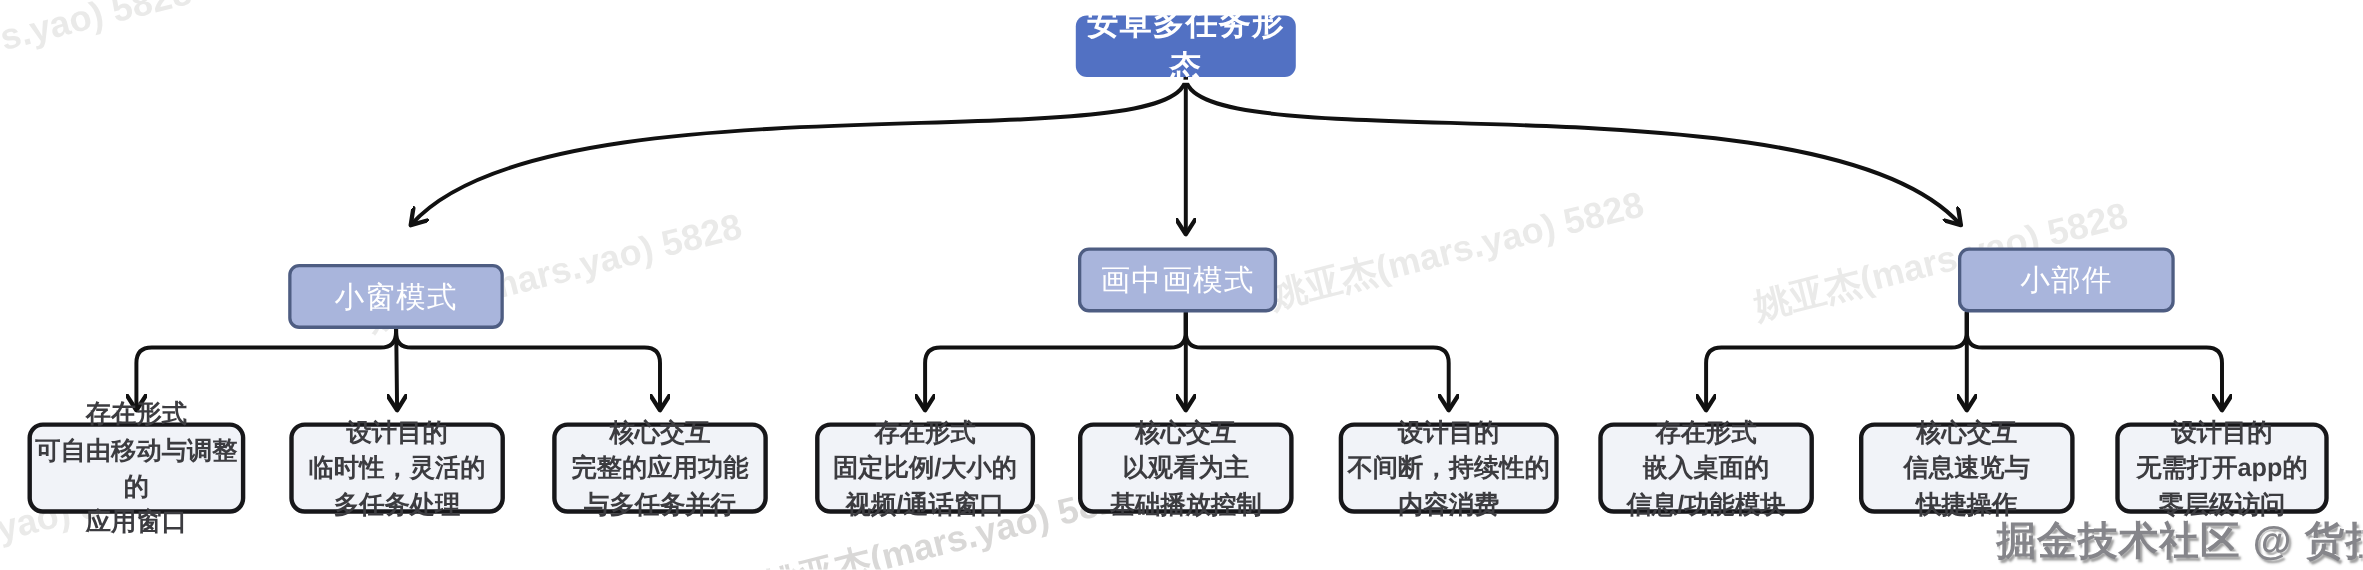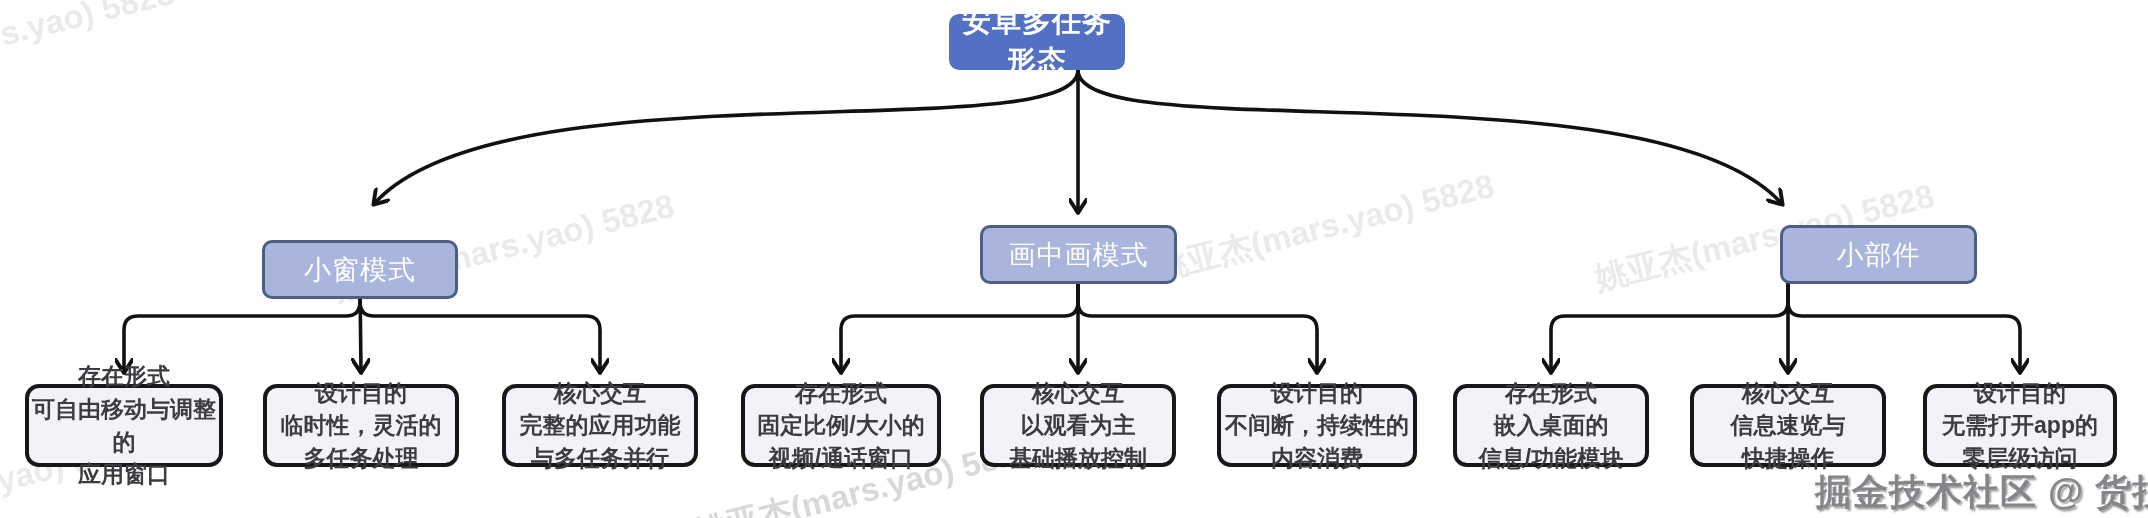--- a/index.html
+++ b/index.html
@@ -72,28 +72,28 @@
     </g>
   </svg>
 
   <span class="wm" style="left:-170px;top:55px;">姚亚杰(mars.yao) 5828</span>
   <span class="wm" style="left:330px;top:268px;">姚亚杰(mars.yao) 5828</span>
   <span class="wm" style="left:1150px;top:248px;">姚亚杰(mars.yao) 5828</span>
   <span class="wm" style="left:1590px;top:258px;">姚亚杰(mars.yao) 5828</span>
   <span class="wm darker" style="left:690px;top:512px;">姚亚杰(mars.yao) 5828</span>
   <span class="wm" style="left:-200px;top:508px;">姚亚杰(mars.yao) 5828</span>
 
-  <div class="node root-node" style="left:949px;top:14px;width:176px;height:56px;">
+  <div class="node root-node" style="left:978px;top:14px;width:200px;height:56px;">
     <span>安卓多任务形态</span>
   </div>
 
   <div class="node branch-node" style="left:262px;top:240px;width:196px;height:59px;">
     <span>小窗模式</span>
   </div>
-  <div class="node branch-node" style="left:980px;top:225px;width:197px;height:59px;">
+  <div class="node branch-node" style="left:980px;top:225px;width:181px;height:59px;">
     <span>画中画模式</span>
   </div>
   <div class="node branch-node" style="left:1780px;top:225px;width:197px;height:59px;">
     <span>小部件</span>
   </div>
 
   <div class="node leaf-node" style="left:25px;top:384px;width:198px;height:83px;">
     <span class="leaf-text">存在形式
 可自由移动与调整的
 应用窗口</span>

